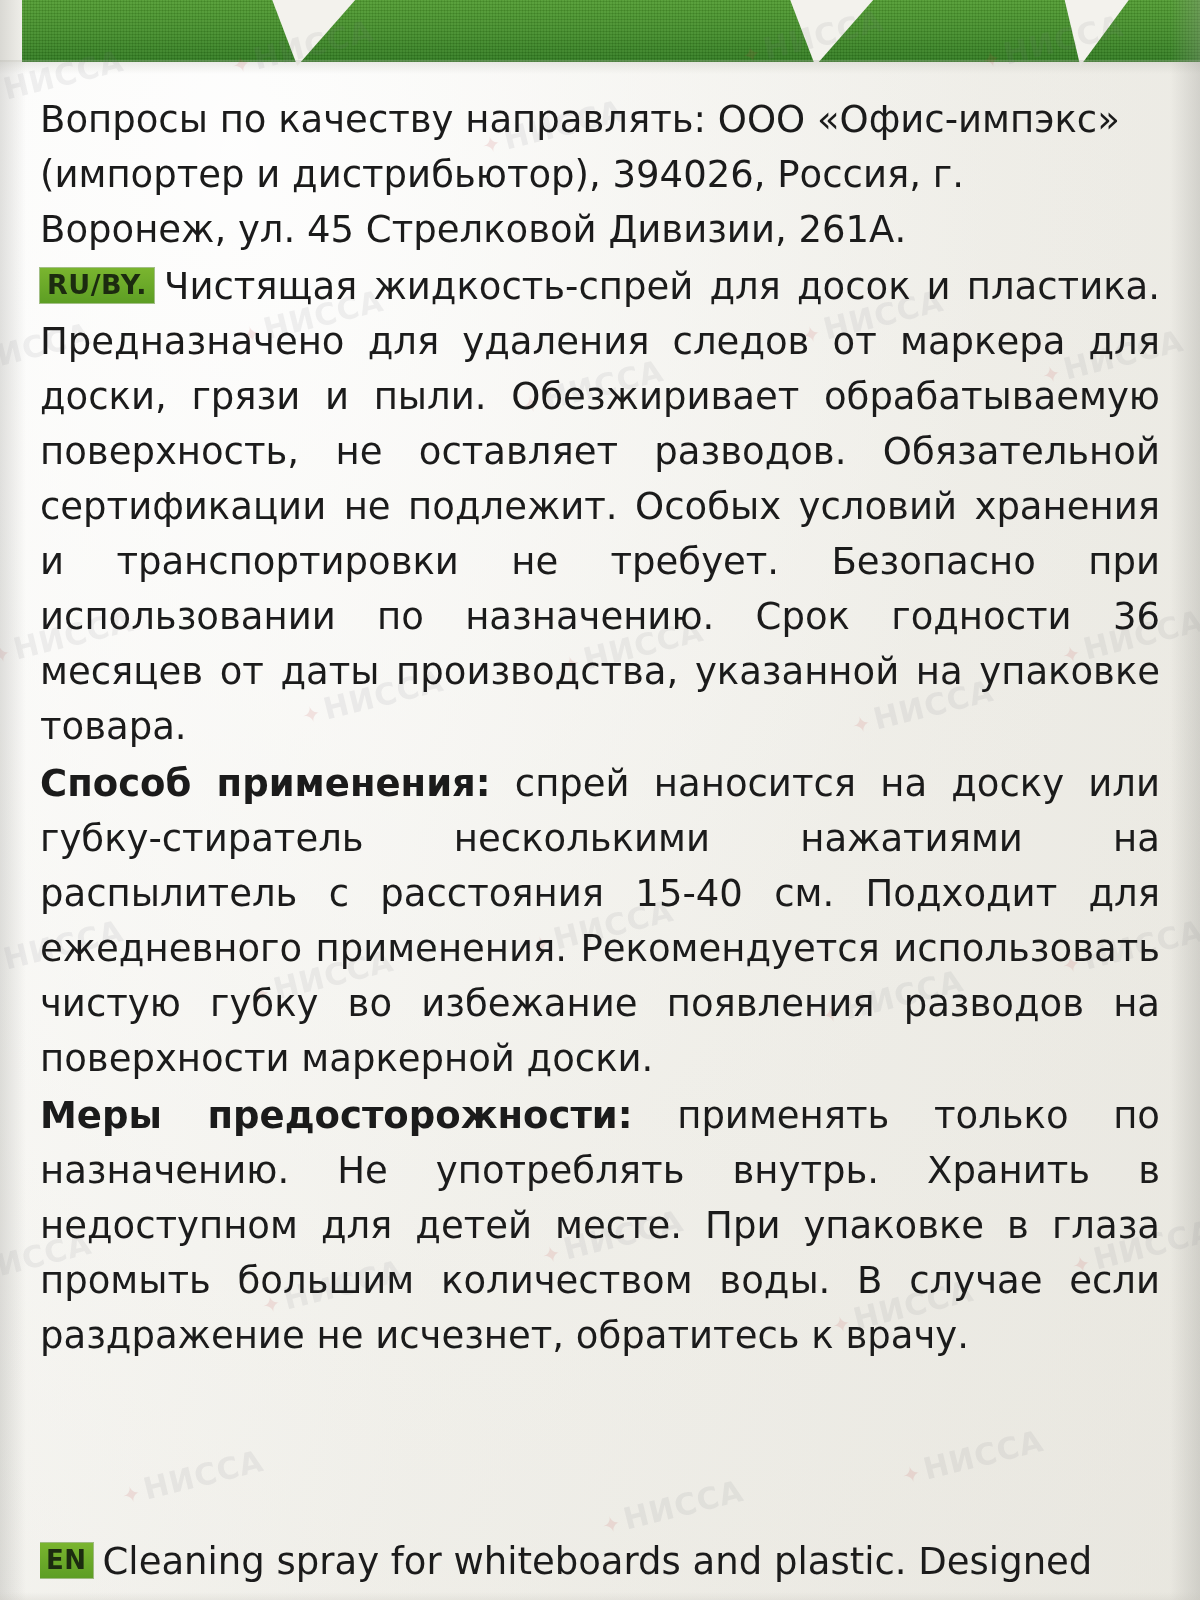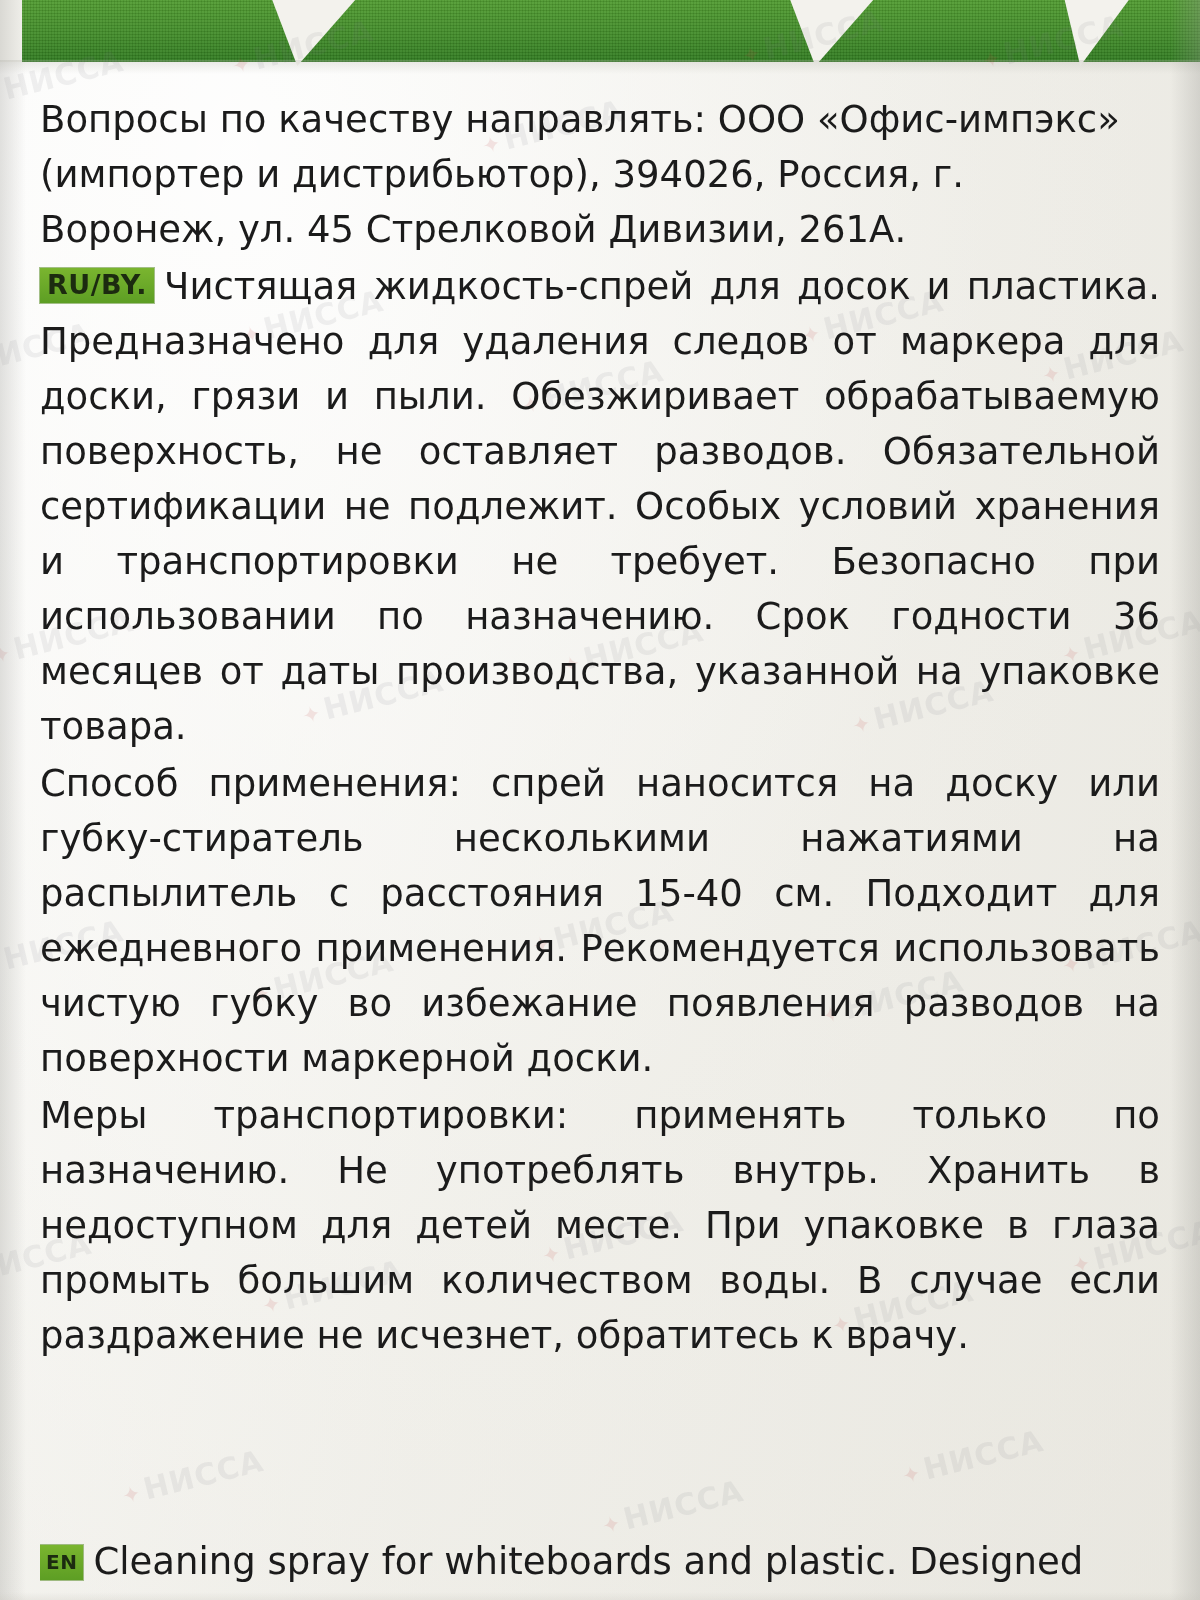--- a/index.html
+++ b/index.html
@@ -108,39 +108,39 @@
   }
   .para {
     margin: 0 0 2px 0;
     text-align: justify;
     text-justify: inter-word;
   }
   .para.top {
     text-align: left;
   }
   .bold {
-    font-weight: 400;
+    font-weight: 700;
   }
   
   .lang-tag {
     display: inline-block;
     background: linear-gradient(180deg, #7ab52f 0%, #5d9e24 100%);
     color: #1c2b10;
     font-weight: 700;
     font-size: 27px;
     line-height: 30px;
     padding: 2px 7px 3px 7px;
     margin-right: 10px;
     position: relative;
     top: -5px;
     letter-spacing: 0.5px;
     box-shadow: 0 0 0 1px rgba(90,140,40,0.55);
   }
   .lang-tag.en {
-    font-size: 20px;
+    font-size: 26px;
     padding: 2px 6px 3px 6px;
   }
   .en-line {
     position: absolute;
     left: 40px;
     top: 1538px;
     width: 1130px;
     font-size: 37px;
     line-height: 48px;
     color: #1b1b1b;
@@ -222,21 +222,21 @@
   </div>
 
   <div class="text-body">
 
     <p class="para top">Вопросы по качеству направлять: ООО «Офис-импэкс» (импортер и дистрибьютор), 394026, Россия, г. Воронеж, ул. 45 Стрелковой Дивизии, 261А.</p>
 
     <p class="para"><span class="lang-tag">RU/BY.</span><span>Чистящая жидкость-спрей для досок и пластика. Предназначено для удаления следов от маркера для доски, грязи и пыли. Обезжиривает обрабатываемую поверхность, не оставляет разводов. Обязательной сертификации не подлежит. Особых условий хранения и транспортировки не требует. Безопасно при использовании по назначению. Срок годности 36 месяцев от даты производства, указанной на упаковке товара.</span></p>
 
     <p class="para"><span class="bold">Способ применения:</span> <span>спрей наносится на доску или губку-стиратель несколькими нажатиями на распылитель с расстояния 15-40 см. Подходит для ежедневного применения. Рекомендуется использовать чистую губку во избежание появления разводов на поверхности маркерной доски.</span></p>
 
-    <p class="para"><span class="bold">Меры транспортировки:</span> <span>применять только по назначению. Не употреблять внутрь. Хранить в недоступном для детей месте. При упаковке в глаза промыть большим количеством воды. В случае если раздражение не исчезнет, обратитесь к врачу.</span></p>
+    <p class="para"><span class="bold">Меры предосторожности:</span> <span>применять только по назначению. Не употреблять внутрь. Хранить в недоступном для детей месте. При упаковке в глаза промыть большим количеством воды. В случае если раздражение не исчезнет, обратитесь к врачу.</span></p>
 
   </div>
 
   <div class="en-line">
     <span class="lang-tag en">EN</span><span>Cleaning spray for whiteboards and plastic. Designed</span>
   </div>
 
   <div class="left-shadow"></div>
   <div class="right-shadow"></div>
   <div class="bottom-fade"></div>

